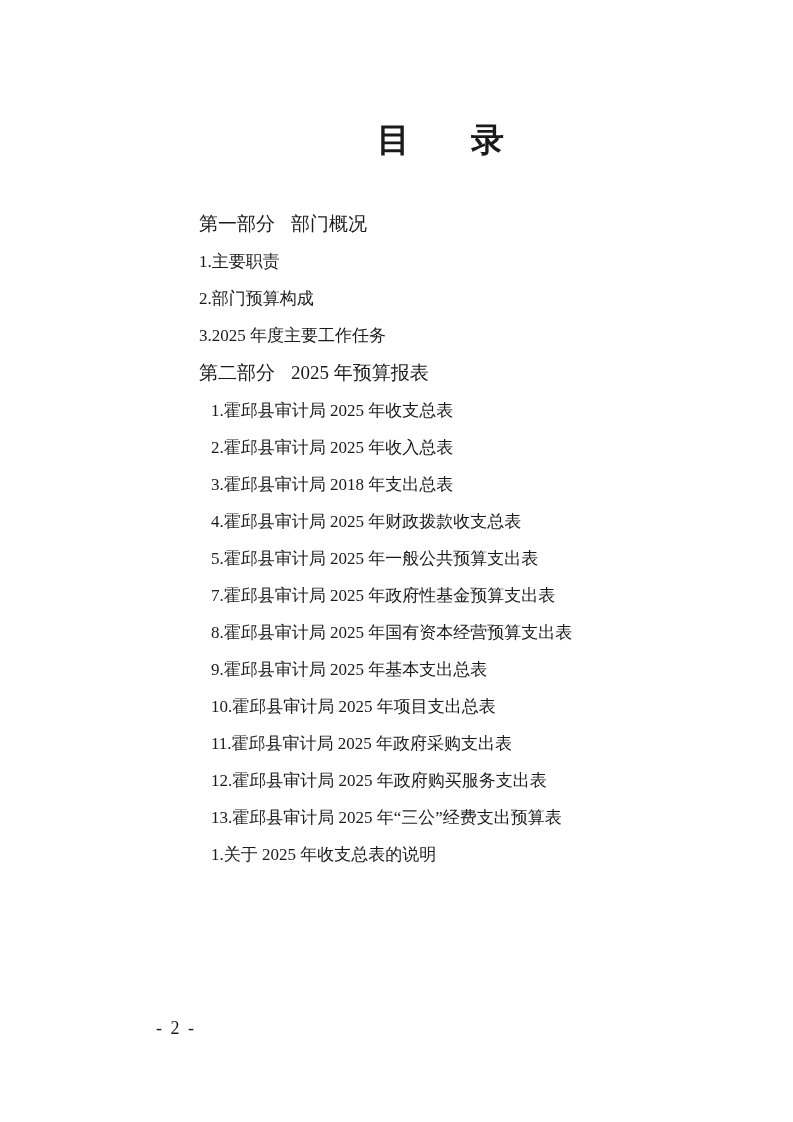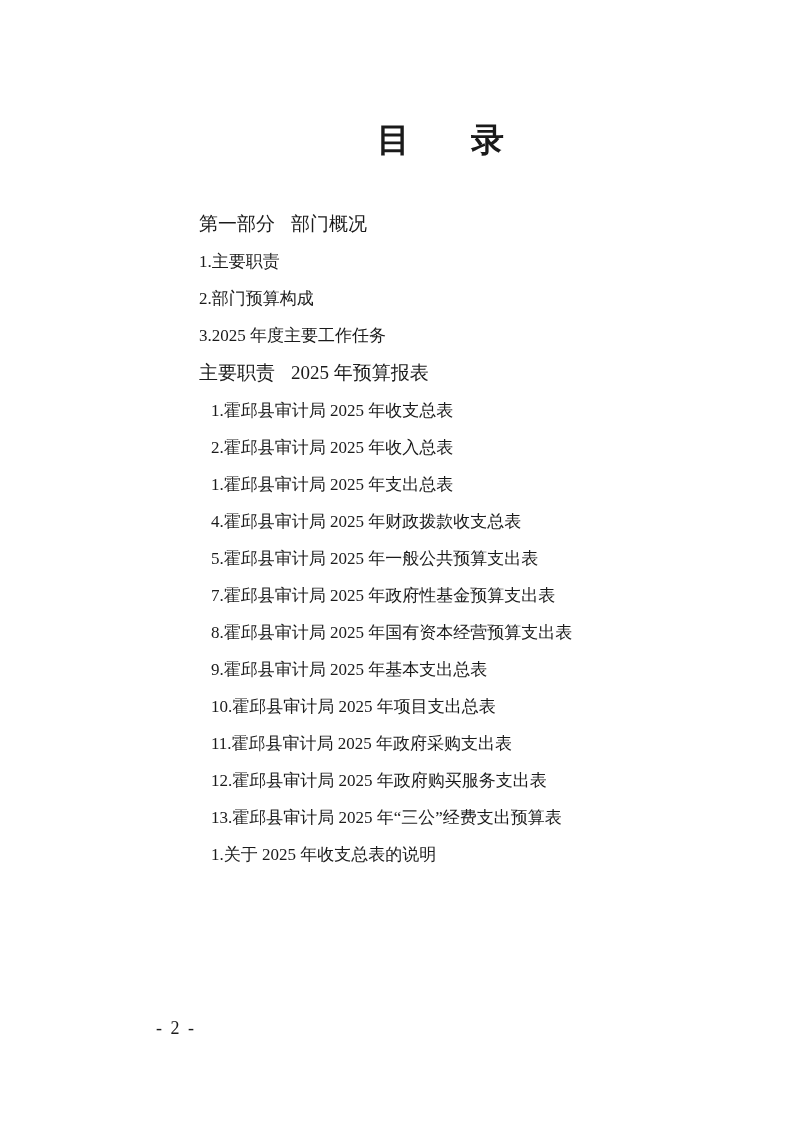--- a/index.html
+++ b/index.html
@@ -73,25 +73,25 @@
   <div class="content">
 
     <div class="sec-head">
       <span>第一部分</span><span class="gap"></span><span>部门概况</span>
     </div>
     <div class="entry">1.主要职责</div>
     <div class="entry">2.部门预算构成</div>
     <div class="entry">3.2025 年度主要工作任务</div>
 
     <div class="sec-head">
-      <span>主要职责</span><span class="gap"></span><span>2025 年预算报表</span>
+      <span>第二部分</span><span class="gap"></span><span>2025 年预算报表</span>
     </div>
     <div class="entry indent">1.霍邱县审计局 2025 年收支总表</div>
     <div class="entry indent">2.霍邱县审计局 2025 年收入总表</div>
-    <div class="entry indent">1.霍邱县审计局 2025 年支出总表</div>
+    <div class="entry indent">3.霍邱县审计局 2018 年支出总表</div>
     <div class="entry indent">4.霍邱县审计局 2025 年财政拨款收支总表</div>
     <div class="entry indent">5.霍邱县审计局 2025 年一般公共预算支出表</div>
     <div class="entry indent">7.霍邱县审计局 2025 年政府性基金预算支出表</div>
     <div class="entry indent">8.霍邱县审计局 2025 年国有资本经营预算支出表</div>
     <div class="entry indent">9.霍邱县审计局 2025 年基本支出总表</div>
     <div class="entry indent">10.霍邱县审计局 2025 年项目支出总表</div>
     <div class="entry indent">11.霍邱县审计局 2025 年政府采购支出表</div>
     <div class="entry indent">12.霍邱县审计局 2025 年政府购买服务支出表</div>
     <div class="entry indent">13.霍邱县审计局 2025 年“三公”经费支出预算表</div>
 

